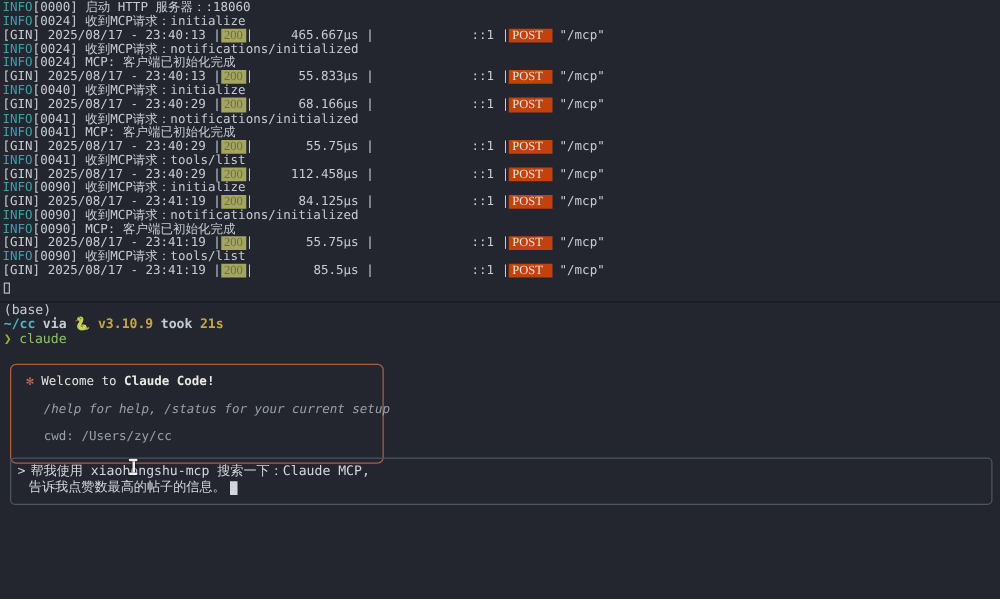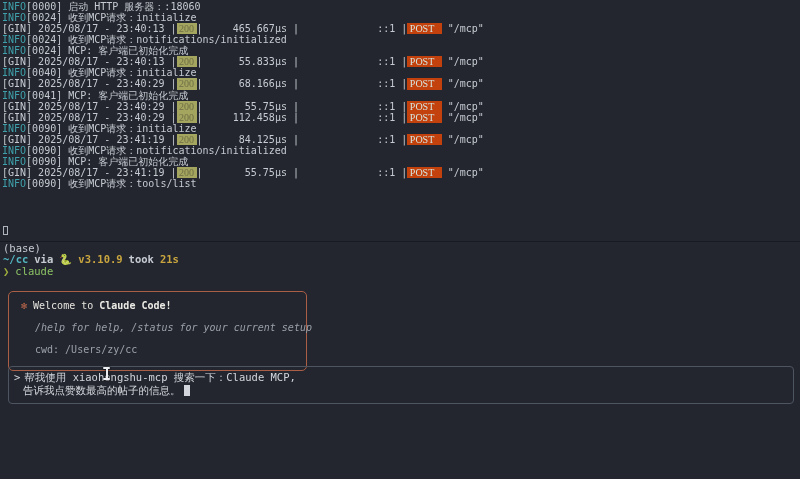--- a/index.html
+++ b/index.html
@@ -91,29 +91,32 @@
 
   <div id="log" class="log">
       <div class="log-line"><span class="c-info">INFO</span><span>[0000] 启动 HTTP 服务器：:18060</span></div>
       <div class="log-line"><span class="c-info">INFO</span><span>[0024] 收到MCP请求：initialize</span></div>
       <div class="log-line"><span>[GIN] 2025/08/17 - 23:40:13 |</span><span class="badge b200"> 200 </span><span>|     465.667µs |             ::1 |</span><span class="badge bpost"> POST   </span><span> "/mcp"</span></div>
       <div class="log-line"><span class="c-info">INFO</span><span>[0024] 收到MCP请求：notifications/initialized</span></div>
       <div class="log-line"><span class="c-info">INFO</span><span>[0024] MCP: 客户端已初始化完成</span></div>
       <div class="log-line"><span>[GIN] 2025/08/17 - 23:40:13 |</span><span class="badge b200"> 200 </span><span>|      55.833µs |             ::1 |</span><span class="badge bpost"> POST   </span><span> "/mcp"</span></div>
       <div class="log-line"><span class="c-info">INFO</span><span>[0040] 收到MCP请求：initialize</span></div>
       <div class="log-line"><span>[GIN] 2025/08/17 - 23:40:29 |</span><span class="badge b200"> 200 </span><span>|      68.166µs |             ::1 |</span><span class="badge bpost"> POST   </span><span> "/mcp"</span></div>
+      <div class="log-line"><span class="c-info">INFO</span><span>[0041] 收到MCP请求：notifications/initialized</span></div>
       <div class="log-line"><span class="c-info">INFO</span><span>[0041] MCP: 客户端已初始化完成</span></div>
       <div class="log-line"><span>[GIN] 2025/08/17 - 23:40:29 |</span><span class="badge b200"> 200 </span><span>|       55.75µs |             ::1 |</span><span class="badge bpost"> POST   </span><span> "/mcp"</span></div>
+      <div class="log-line"><span class="c-info">INFO</span><span>[0041] 收到MCP请求：tools/list</span></div>
       <div class="log-line"><span>[GIN] 2025/08/17 - 23:40:29 |</span><span class="badge b200"> 200 </span><span>|     112.458µs |             ::1 |</span><span class="badge bpost"> POST   </span><span> "/mcp"</span></div>
       <div class="log-line"><span class="c-info">INFO</span><span>[0090] 收到MCP请求：initialize</span></div>
       <div class="log-line"><span>[GIN] 2025/08/17 - 23:41:19 |</span><span class="badge b200"> 200 </span><span>|      84.125µs |             ::1 |</span><span class="badge bpost"> POST   </span><span> "/mcp"</span></div>
       <div class="log-line"><span class="c-info">INFO</span><span>[0090] 收到MCP请求：notifications/initialized</span></div>
       <div class="log-line"><span class="c-info">INFO</span><span>[0090] MCP: 客户端已初始化完成</span></div>
       <div class="log-line"><span>[GIN] 2025/08/17 - 23:41:19 |</span><span class="badge b200"> 200 </span><span>|       55.75µs |             ::1 |</span><span class="badge bpost"> POST   </span><span> "/mcp"</span></div>
       <div class="log-line"><span class="c-info">INFO</span><span>[0090] 收到MCP请求：tools/list</span></div>
+      <div class="log-line"><span>[GIN] 2025/08/17 - 23:41:19 |</span><span class="badge b200"> 200 </span><span>|        85.5µs |             ::1 |</span><span class="badge bpost"> POST   </span><span> "/mcp"</span></div>
     </div>
 
   <div class="hollow-cursor"></div>
   <div class="divider"></div>
 
   <div class="shell">
     <div class="line">(base)</div>
     <div class="line"><span class="tok cyan bold">~/cc</span><span class="tok bold">via</span><span class="tok">🐍</span><span class="tok yellow bold">v3.10.9</span><span class="tok bold">took</span><span class="tok yellow bold">21s</span></div>
     <div class="line"><span class="tok prompt-char">❯</span><span class="green">claude</span></div>
   </div>

